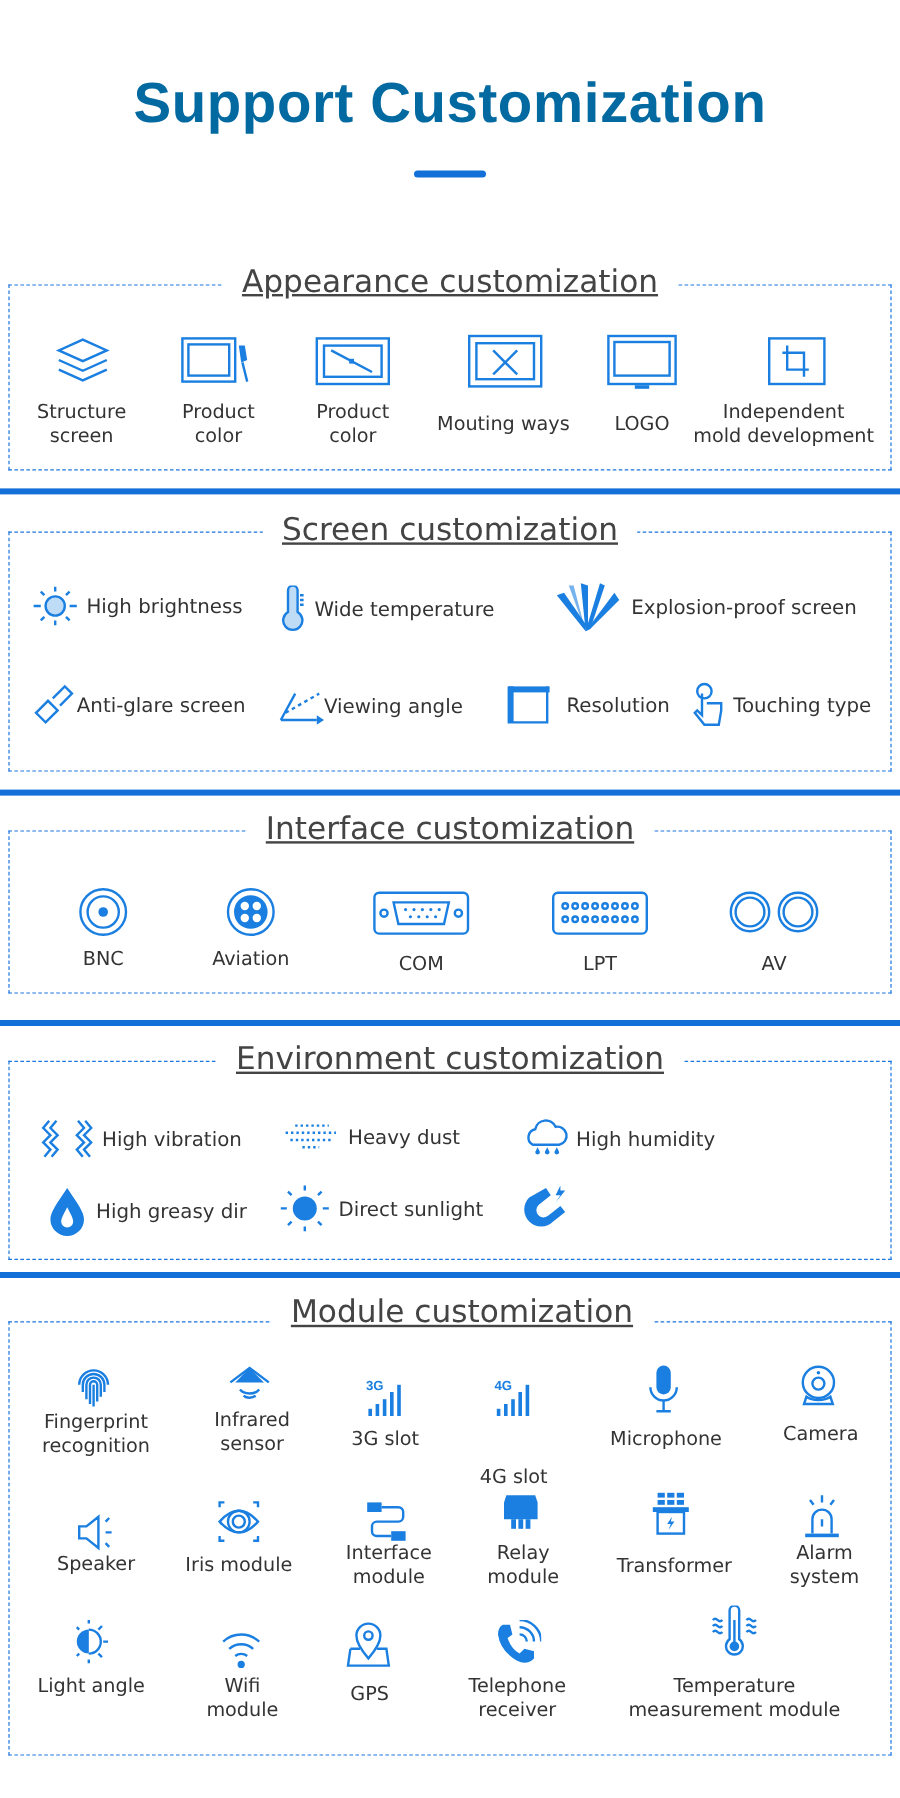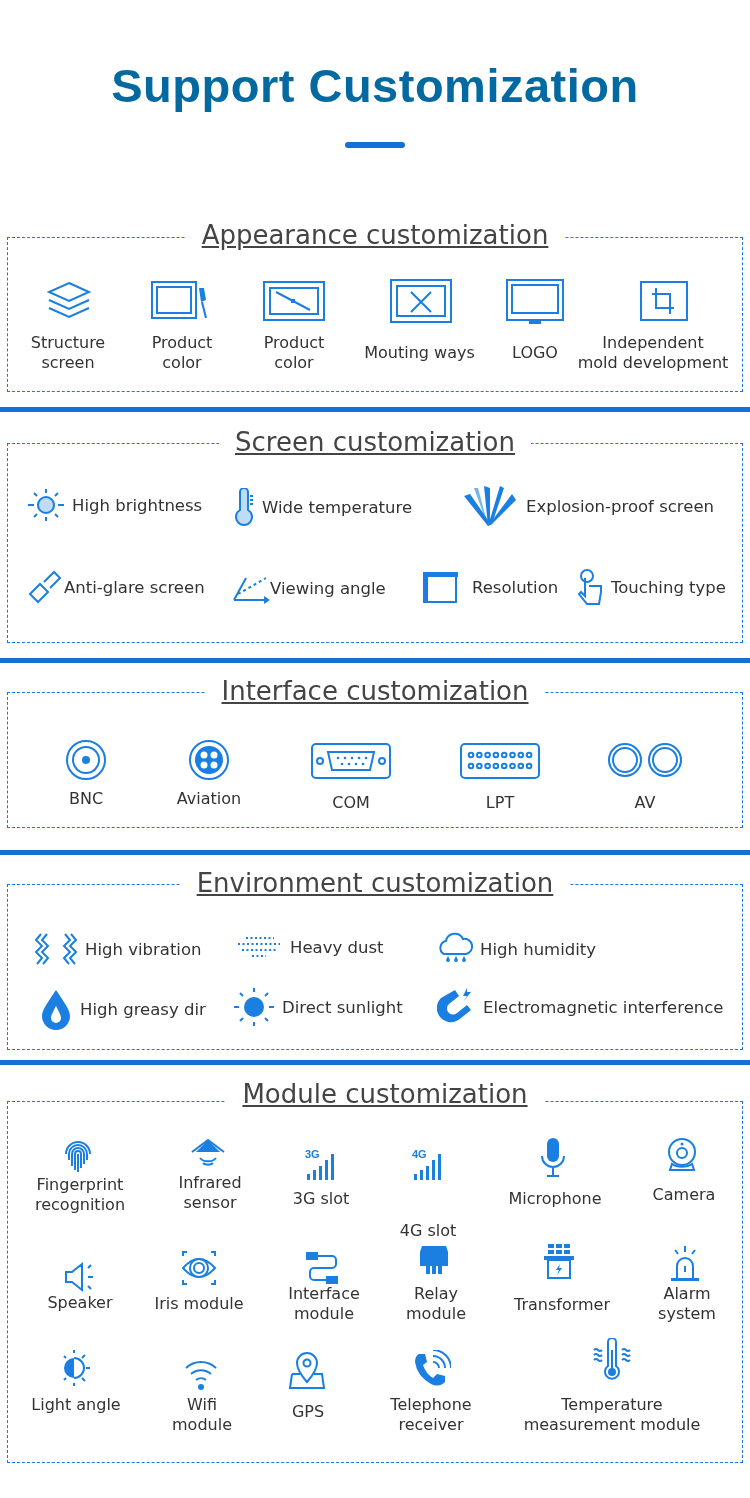--- a/index.html
+++ b/index.html
@@ -265,21 +265,20 @@
       <circle class="f" cx="22" cy="21" r="10"></circle>
       <path class="s" d="M22 2 V6 M22 36 V40 M2 21 H7 M37 21 H42 M8 7 L11 10 M36 7 L33 10 M8 35 L11 32 M36 35 L33 32" stroke-width="2.5"></path>
     </svg>
   <span>Direct sunlight</span>
 </div>
 <div class="hitem" style="left:433px;top:986px;">
   <svg width="44" height="42" viewBox="0 0 44 42">
       <path class="f" d="M26 10 L16 18 a6 6 0 0 0 8 9 L34 19 L38 24 L28 32 a14 14 0 0 1 -20 -20 L22 4 Z"></path>
       <path class="f" d="M34 2 L30 10 H34 L30 16 L38 6 H34 Z"></path>
     </svg>
-  <span>Electromagnetic interference</span>
 </div>
 
 <div class="sep" style="top:1060px;"></div>
 
 <div class="panel" style="top:1101px;height:362px;"></div>
 <div class="panel-title" style="top:1079px;margin-left:10px;"><span>Module customization</span></div>
 
 <div id="module-grid">
     <svg class="ico" width="40" height="42" viewBox="0 0 40 42" style="left: 60px; top: 1136px;">
       <g class="s" stroke-width="1.6">

